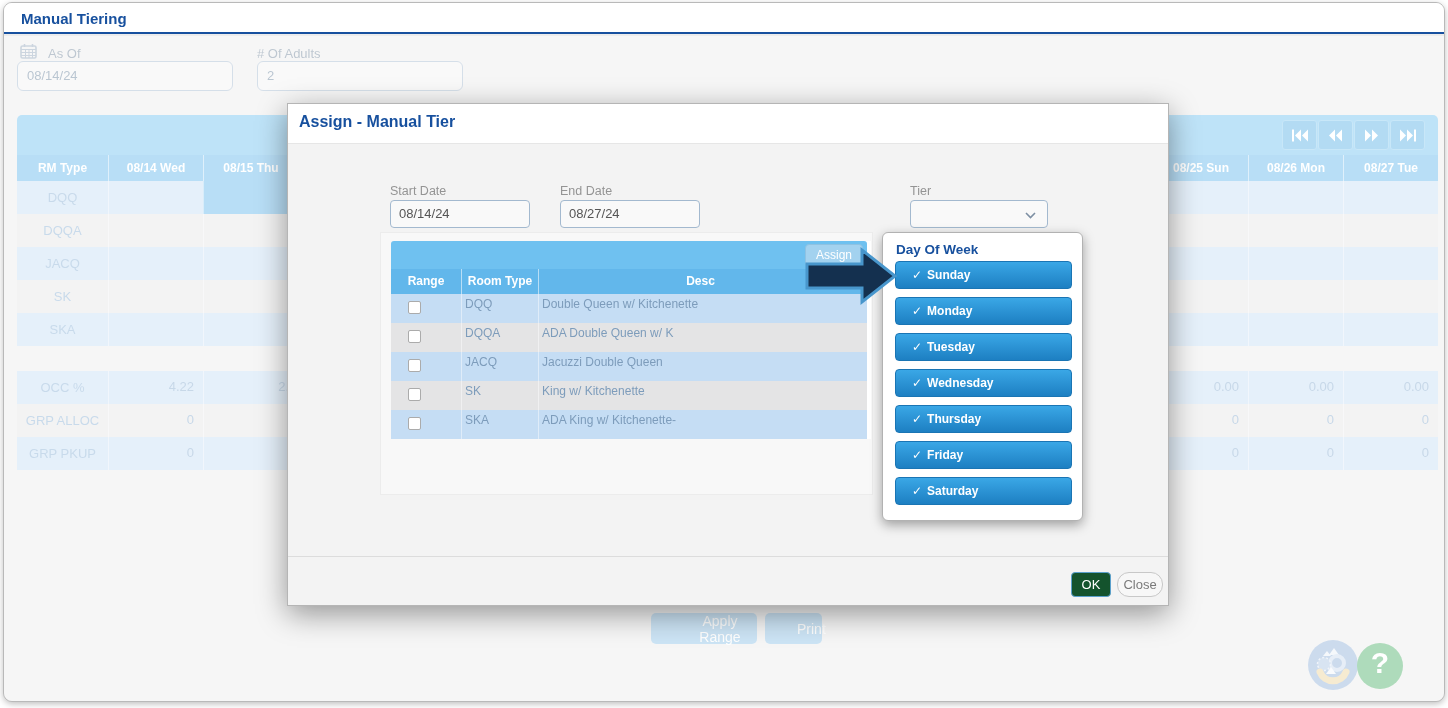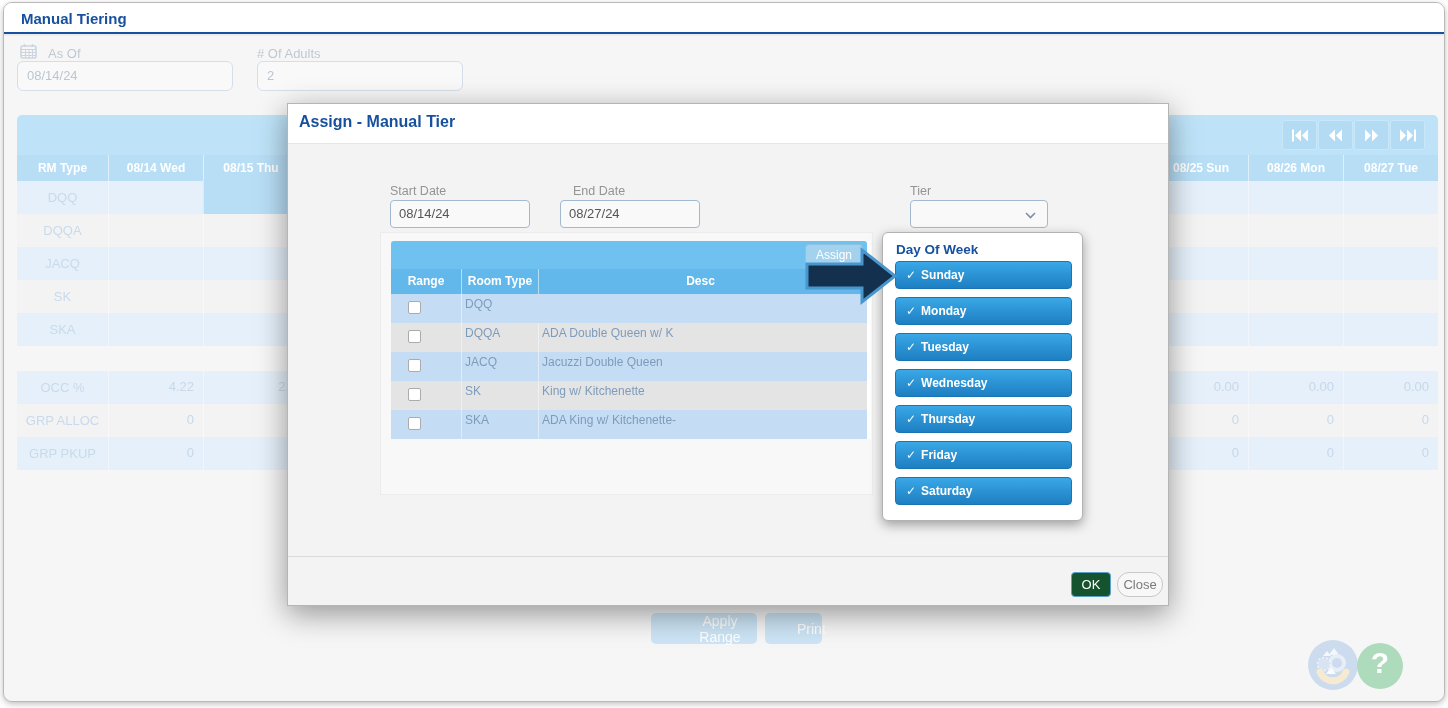--- a/index.html
+++ b/index.html
@@ -48,21 +48,21 @@
   .help2 { position:absolute; left:1352px; top:639px; }
   
   .modal { position:absolute; left:283px; top:100px; width:882px; height:503px; background:#f3f3f3;
            border:1px solid #b5b5b5; box-shadow:0 8px 28px rgba(0,0,0,.4); z-index:10; }
   .modal-header { height:40px; background:#fff; border-bottom:1px solid #e6e6e6; }
   .modal-title { padding:9px 0 0 11px; font-size:16px; font-weight:bold; color:#17509e; }
   .m-lbl { position:absolute; font-size:12.5px; color:#949494; }
   .m-inp { position:absolute; height:28px; border:1.5px solid #a3b9cf; border-radius:4px; background:#f9f9f9;
            font-size:13px; color:#555; padding-left:8px; font-family:inherit; }
   .start-lbl { left:102px; top:80px; } .start-inp { left:102px; top:96px; width:140px; }
-  .end-lbl { left:285px; top:80px; }   .end-inp { left:272px; top:96px; width:140px; }
+  .end-lbl { left:272px; top:80px; }   .end-inp { left:272px; top:96px; width:140px; }
   .tier-lbl { left:622px; top:80px; }  .tier-sel { left:622px; top:96px; width:138px; }
   .m-container { position:absolute; left:92px; top:128px; width:493px; height:263px; background:#f8f8f8; border:1px solid #ececec; }
   .scroll-gutter { position:absolute; right:1px; top:8px; width:11px; height:198px; background:#fff; }
   .m-grid { position:absolute; left:10px; top:8px; width:476px; }
   .m-toolbar { height:28px; background:#6fc1f0; border-radius:3px 3px 0 0; position:relative; }
   .assign-btn { position:absolute; right:4px; top:3px; width:58px; height:22px; background:#a3d2ef;
                 border:1px solid #8fc2e2; border-radius:4px; color:#fff; font-size:12px; font-family:inherit; }
   .m-head { display:flex; height:25px; background:#62b7eb; }
   .m-head div { font-size:12px; font-weight:bold; color:#fff; text-align:center; line-height:25px; border-left:1px solid rgba(255,255,255,.55); }
   .m-head div:first-child { border-left:none; }
@@ -76,21 +76,21 @@
   .ok-btn { position:absolute; left:783px; top:468px; width:40px; height:25px; background:#14532d; border:1px solid #5aa0cc;
             border-radius:4px; color:#fff; font-size:13px; font-family:inherit; }
   .close-btn { position:absolute; left:829px; top:468px; width:46px; height:25px; background:#f7f7f7; border:1px solid #c8c8c8;
                border-radius:12px; color:#7a7a7a; font-size:13px; font-family:inherit; }
   
   .dow-panel { position:absolute; left:594px; top:128px; width:201px; height:289px; background:#fff;
                border:1px solid #b2b2b2; border-radius:6px; box-shadow:0 4px 12px rgba(0,0,0,.35); z-index:12; }
   .dow-title { position:absolute; left:13px; top:9px; font-size:13.5px; font-weight:bold; color:#17509e; }
   .day-btn { position:absolute; left:12px; width:177px; height:28px; border-radius:4px;
              background:linear-gradient(#3aa7e6,#1d7fc2); border:1px solid #1a75b4; color:#fff;
-             font-size:12px; font-weight:bold; text-align:left; padding-left:10px; font-family:inherit; }
+             font-size:12px; font-weight:bold; text-align:left; padding-left:16px; font-family:inherit; }
   .day-btn .ck { font-size:12px; margin-right:5px; }
   
   .arrow { position:absolute; left:517px; top:142px; z-index:13; }
 </style>
 </head>
 <body>
 
 <div class="card">
 
   <div>
@@ -358,20 +358,21 @@
             <div class="mc0">Range</div>
             <div class="mc1">Room Type</div>
             <div class="mc2">Desc</div>
           </div>
         <div id="m-rows">
             <div class="m-row row-blue">
               <div class="mc0">
                 <span class="chk"></span>
               </div>
               <div class="mc1">DQQ</div>
+              <div class="mc2">Double Queen w/ Kitchenette</div>
             </div>
             <div class="m-row row-gray">
               <div class="mc0">
                 <span class="chk"></span>
               </div>
               <div class="mc1">DQQA</div>
               <div class="mc2">ADA Double Queen w/ K</div>
             </div>
             <div class="m-row row-blue">
               <div class="mc0">

